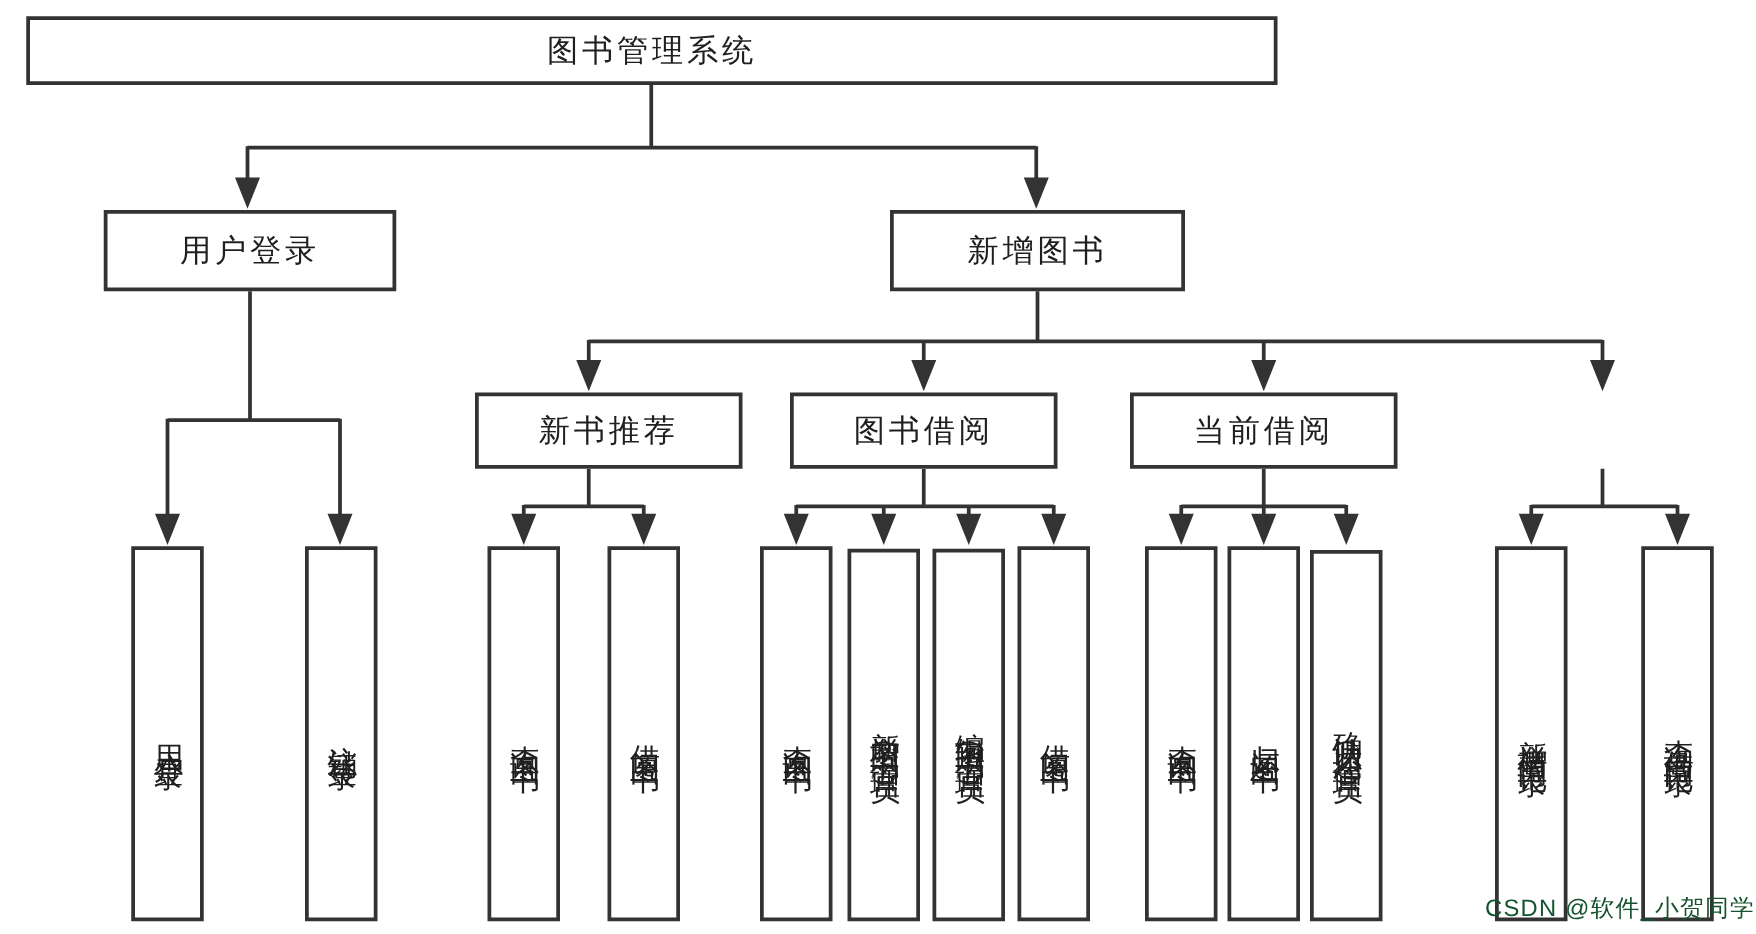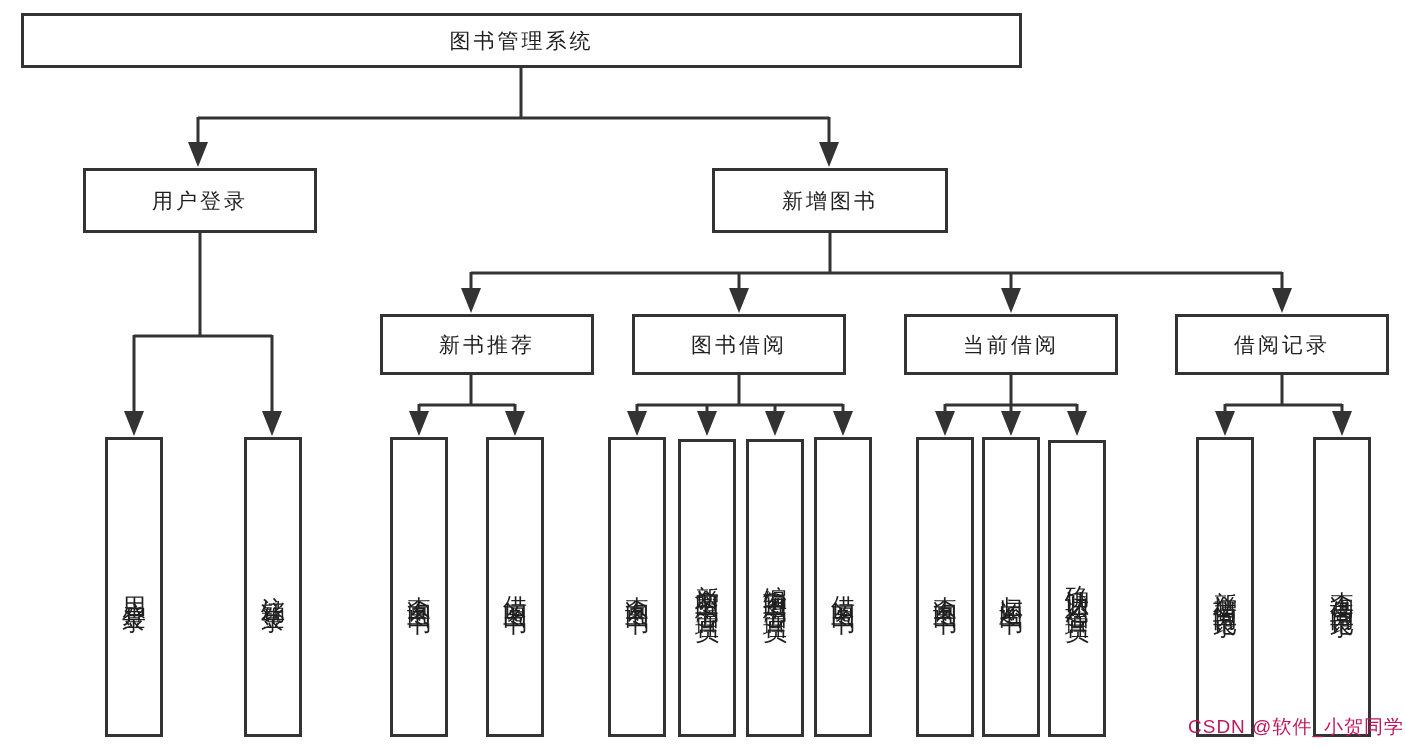--- a/index.html
+++ b/index.html
@@ -6,29 +6,29 @@
   .stage{
     position:relative;width:1405px;height:747px;background:#ffffff;
     font-family:"Liberation Sans","DejaVu Sans",sans-serif;color:#1f1f1f;overflow:hidden;
   }
   .connectors{position:absolute;left:0;top:0;width:1405px;height:747px;}
   .ln{fill:none;stroke:#333333;stroke-width:3;}
   .tri{fill:#333333;stroke:none;}
   .box{
     position:absolute;box-sizing:border-box;border:3px solid #333333;background:#ffffff;
     display:flex;align-items:center;justify-content:center;
-    font-size:21px;letter-spacing:3px;white-space:nowrap;z-index:2;
+    font-size:25px;letter-spacing:3px;white-space:nowrap;z-index:2;
   }
   .v{
     writing-mode:vertical-rl;text-orientation:upright;
     font-size:24px;letter-spacing:5px;line-height:1;white-space:normal;
   }
   .wm{
     position:absolute;left:1188px;top:714px;z-index:5;
-    font-size:19px;letter-spacing:1px;color:#be185d;white-space:nowrap;
+    font-size:19px;letter-spacing:1px;color:#14532d;white-space:nowrap;
   }
 </style>
 </head>
 <body>
 
 <div class="stage">
 
   <svg class="connectors" viewBox="0 0 1405 747" xmlns="http://www.w3.org/2000/svg" aria-hidden="true">
     <path class="ln" d="M521 68 V118 M198 118 H829 M198 117 V143 M829 117 V143
       M200 232 V336 M134 336 H272 M134 335 V413 M272 335 V413
@@ -51,21 +51,20 @@
   </svg>
 
   <div class="box" style="left:21px;top:13px;width:1001px;height:55px;">图书管理系统</div>
 
   <div class="box" style="left:83px;top:168px;width:234px;height:65px;">用户登录</div>
   <div class="box" style="left:712px;top:168px;width:236px;height:65px;">新增图书</div>
 
   <div class="box" style="left:380px;top:314px;width:214px;height:61px;">新书推荐</div>
   <div class="box" style="left:632px;top:314px;width:214px;height:61px;">图书借阅</div>
   <div class="box" style="left:904px;top:314px;width:214px;height:61px;">当前借阅</div>
-  <div class="box" style="left:1175px;top:314px;width:214px;height:61px;">借阅记录</div>
 
   <div class="box v" style="left:105px;top:437px;width:58px;height:300px;">用户登录</div>
   <div class="box v" style="left:244px;top:437px;width:58px;height:300px;">注销登录</div>
 
   <div class="box v" style="left:390px;top:437px;width:58px;height:300px;">查询图书</div>
   <div class="box v" style="left:486px;top:437px;width:58px;height:300px;">借阅图书</div>
 
   <div class="box v" style="left:608px;top:437px;width:58px;height:300px;">查询图书</div>
   <div class="box v" style="left:678px;top:439px;width:58px;height:298px;">新增图书（管理员）</div>
   <div class="box v" style="left:746px;top:439px;width:58px;height:298px;">编辑图书（管理员）</div>

